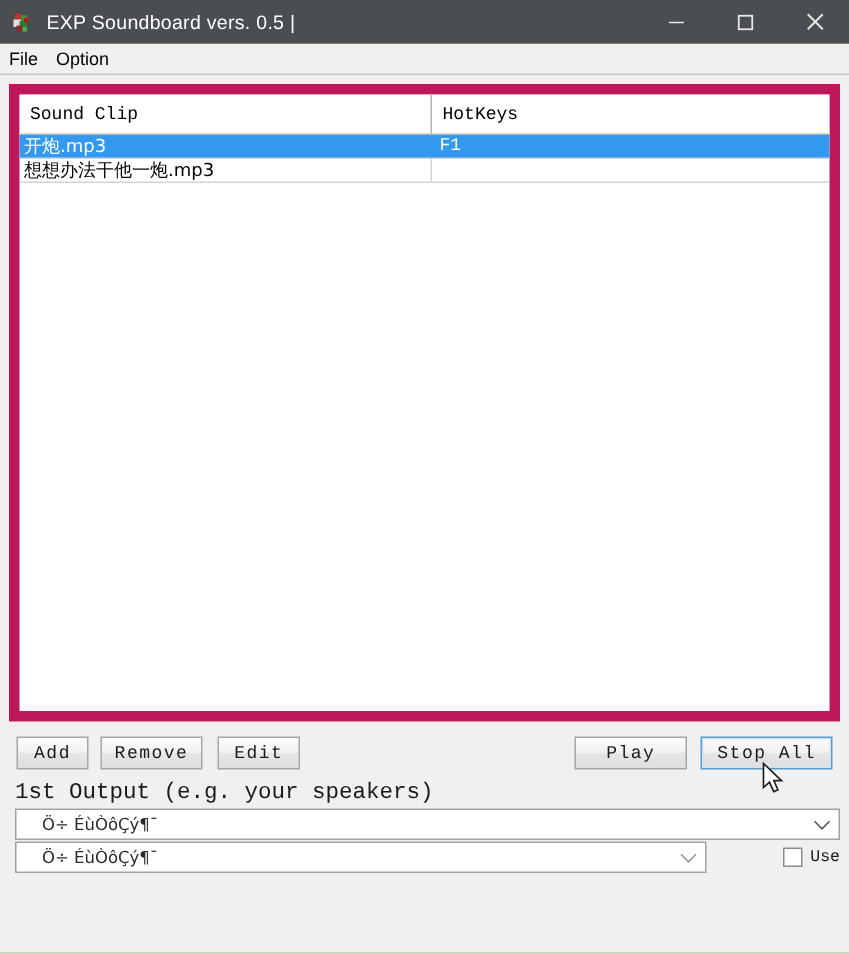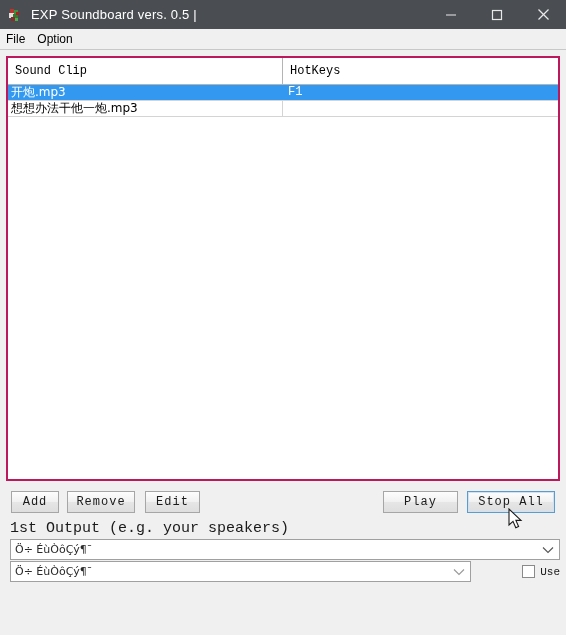--- a/index.html
+++ b/index.html
@@ -81,21 +81,21 @@
   #main-body {
     flex: 1 1 auto;
     padding: 6px 6px 0 6px;
     display: flex;
     flex-direction: column;
     background: #f0f0f0;
   }
 
   
   #sound-table-wrap {
-    border: 2px solid #be185d;
+    border: 7px solid #be185d;
     background: #ffffff;
     height: 425px;
     box-sizing: border-box;
     display: flex;
     flex-direction: column;
     overflow: hidden;
     position: relative;
   }
   #table-header {
     display: flex;
@@ -198,20 +198,21 @@
   }
   .combo {
     height: 21px;
     background: #ffffff;
     border: 1px solid #a0a0a0;
     box-sizing: border-box;
     display: flex;
     align-items: center;
     position: relative;
     margin-left: 4px;
+    padding-left: 13px;
   }
   #combo-1 { width: 552px; }
   #combo-2 { width: 503px; }
   .combo-value {
     font-family: "DejaVu Sans", sans-serif;
     font-size: 11px;
     color: #2a2a2a;
     padding-left: 4px;
     flex: 1 1 auto;
     white-space: nowrap;

